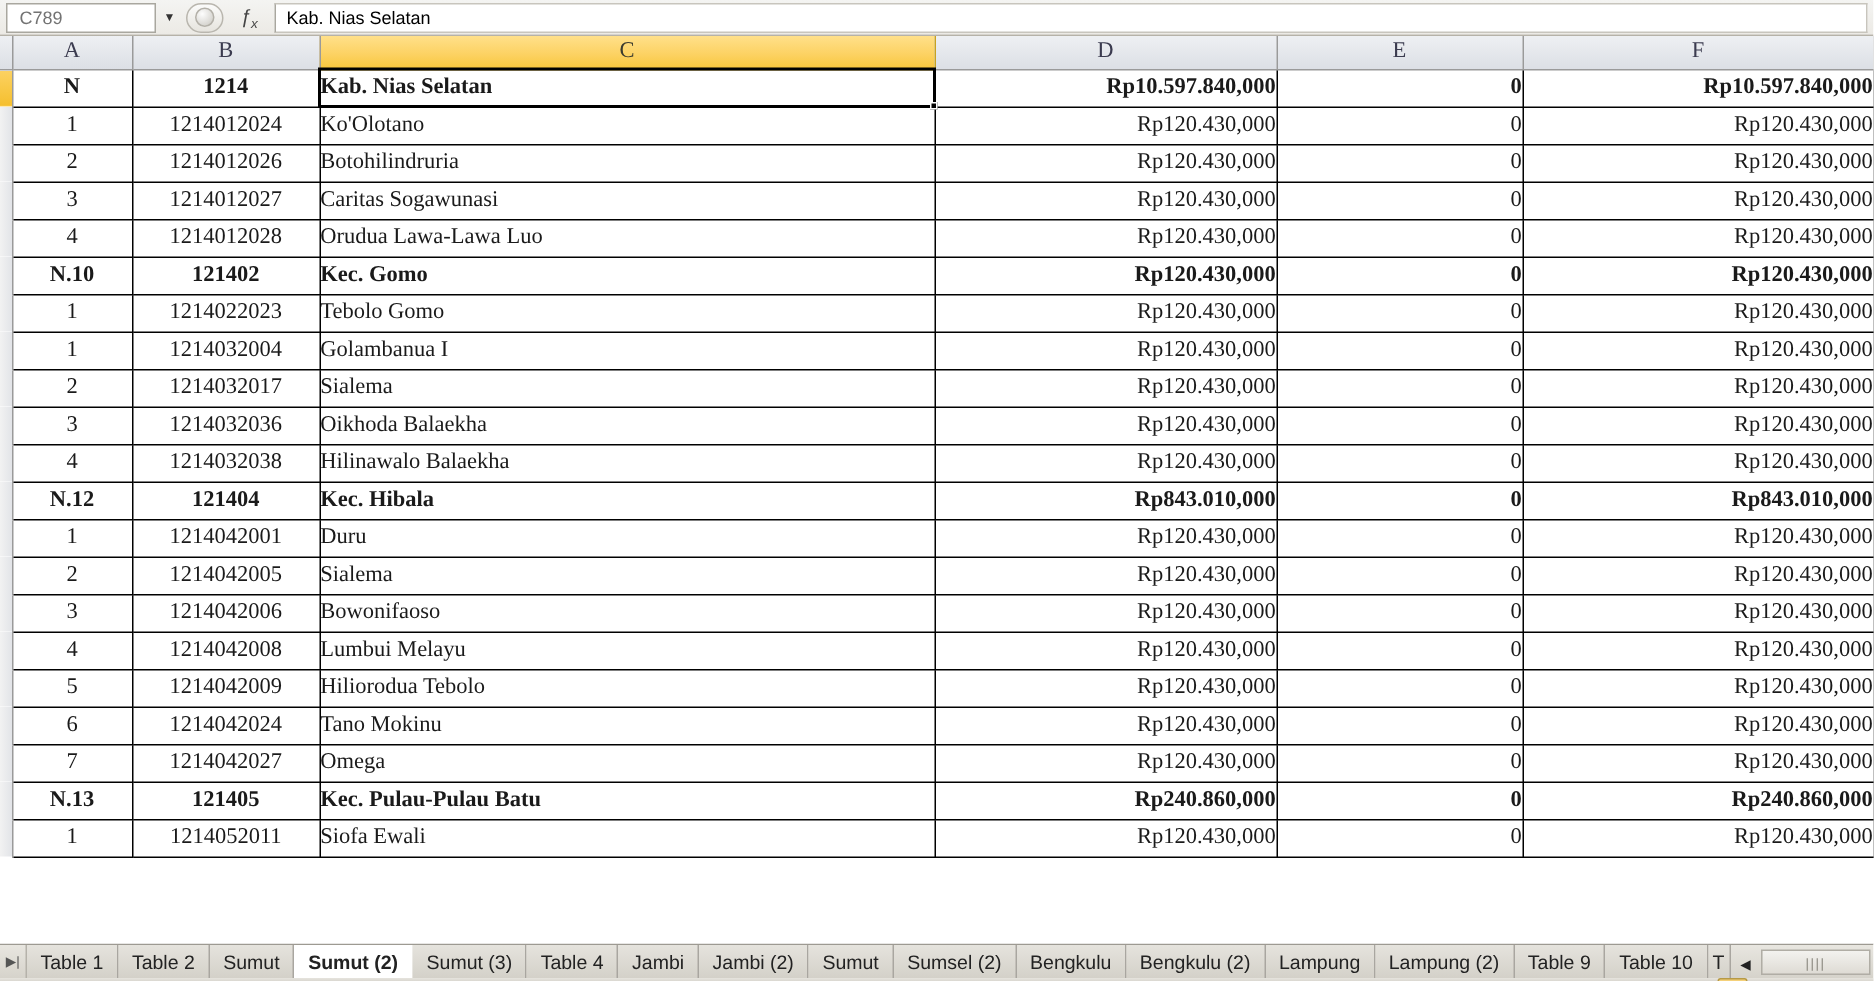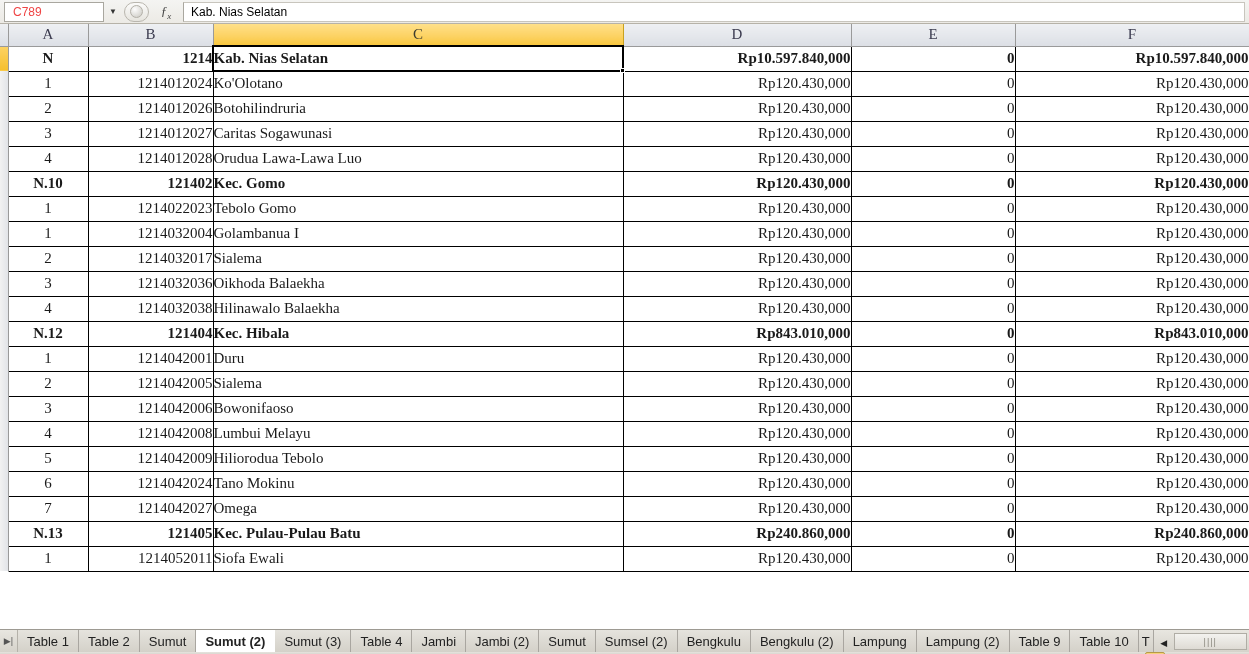--- a/index.html
+++ b/index.html
@@ -14,42 +14,42 @@
   #formula-bar {
     display: flex; align-items: center;
     height: 24px; width: 1249px;
     background: linear-gradient(to bottom,#f4f4f2 0%,#eceae5 100%);
     border-bottom: 1px solid #b6b2a8;
   }
   #name-box {
     width: 100px; height: 20px; margin-left: 4px;
     background: #ffffff; border: 1px solid #a9a79f;
     display: flex; align-items: center; padding-left: 8px;
-    font-size: 12px; color: #ef4444; font-family: "Liberation Sans", sans-serif;
+    font-size: 12px; color: #737373; font-family: "Liberation Sans", sans-serif;
   }
   #name-box-arrow {
     width: 18px; height: 20px; display: flex;
     align-items: center; justify-content: center;
     font-size: 8px; color: #333;
   }
   #fb-btns {
     display: flex; align-items: center; height: 20px;
     margin-left: 2px;
     border: 1px solid #b9b6ae; border-radius: 10px;
     background: linear-gradient(to bottom,#fbfbfa,#e6e4de);
     padding: 0 3px;
   }
   .fb-circle {
     width: 13px; height: 13px; border-radius: 50%;
     background: radial-gradient(circle at 35% 30%, #fdfdfd, #c9c7c0);
     border: 1px solid #b3b0a8; margin: 0 2px;
   }
   #fx-icon {
     width: 34px; text-align: center;
-    font-family: Liberation Serif, serif;
+    font-family: Liberation Sans, sans-serif;
     font-style: italic; font-size: 13px; color: #444;
   }
   #formula-input {
     flex: 1; height: 20px; margin-right: 4px;
     background: #ffffff; border: 1px solid #c8c5bd; border-left: 1px solid #a9a79f;
     display: flex; align-items: center; padding-left: 7px;
     font-family: "Liberation Sans", sans-serif; font-size: 12px; color: #000;
   }
 
   
@@ -92,21 +92,21 @@
   }
   td.gut {
     border: none !important;
     background: linear-gradient(to right,#f2f2f2,#e2e4e8);
     border-right: 1px solid #9a9a9a !important;
   }
   td.gut.selmark {
     background: linear-gradient(to bottom,#fcd263,#f5bf2e);
   }
   td.c-a { text-align: center; padding-right: 10px; }
-  td.c-b { text-align: right; padding-left: 6px; }
+  td.c-b { text-align: center; padding-left: 6px; }
   td.c-c { text-align: left; padding-left: 6px; }
   td.c-d, td.c-e, td.c-f { text-align: right; padding-right: 5px; }
   tr.bold td { font-weight: bold; }
 
   
   #sel-cell {
     position: absolute;
     border: 2px solid #000;
     pointer-events: none;
   }

